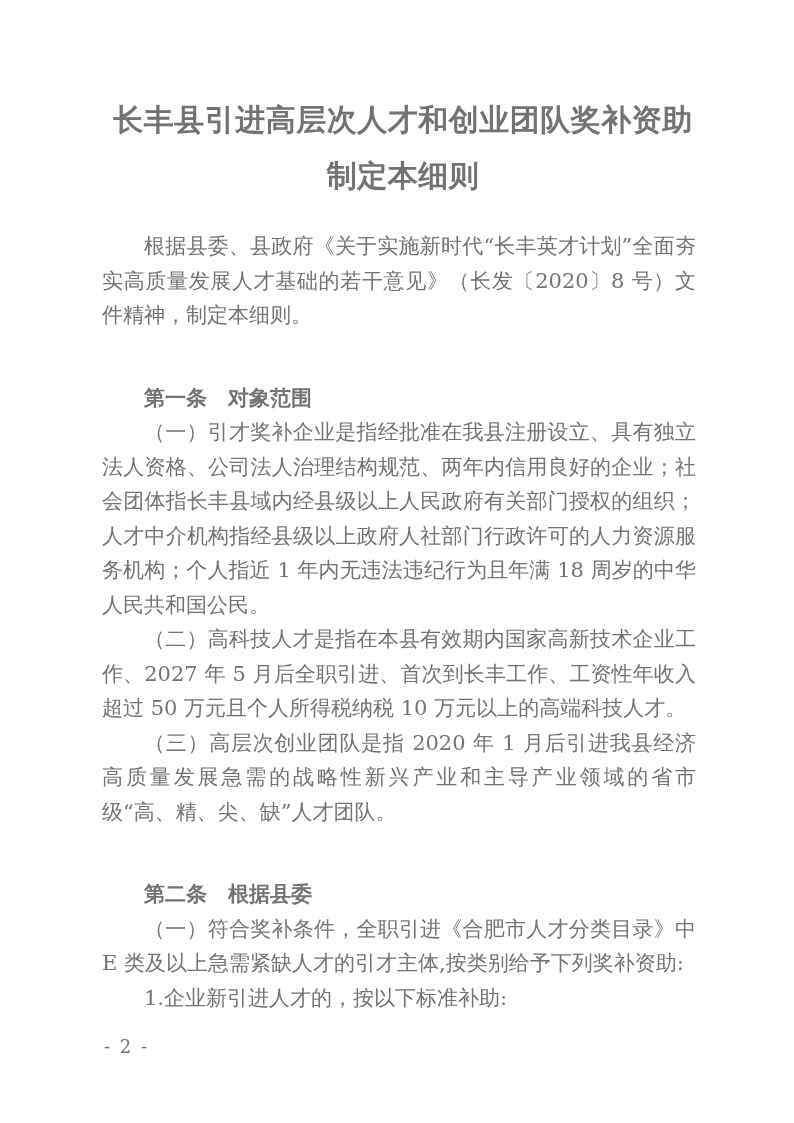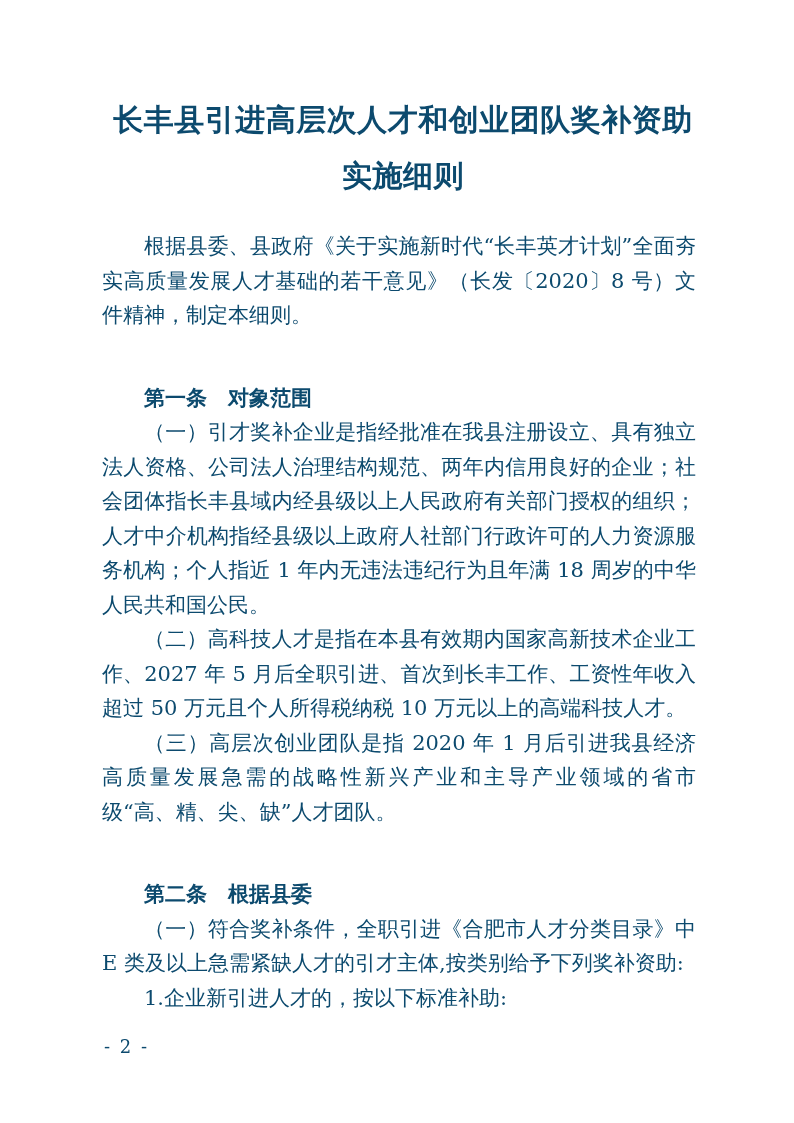--- a/index.html
+++ b/index.html
@@ -5,21 +5,21 @@
   html, body {
     margin: 0;
     padding: 0;
     background: #ffffff;
   }
   .page {
     position: relative;
     width: 794px;
     height: 1123px;
     background: #ffffff;
-    color: #0c4a6e;
+    color: #737373;
     overflow: hidden;
     font-family: "DejaVu Serif", "Liberation Serif", serif;
   }
   .doc-title {
     position: absolute;
     top: 92px;
     left: 106px;
     width: 594px;
     text-align: center;
     font-family: "DejaVu Serif", "Liberation Serif", serif;
@@ -58,21 +58,21 @@
     letter-spacing: 2px;
   }
 </style>
 </head>
 <body>
 
 <div class="page">
 
   <h1 class="doc-title">
     <span>长丰县引进高层次人才和创业团队奖补资助</span><br>
-    <span>实施细则</span>
+    <span>制定本细则</span>
   </h1>
 
   <div class="doc-body" id="paragraphs-container">
       <p class="para-body">根据县委、县政府《关于实施新时代“长丰英才计划”全面夯实高质量发展人才基础的若干意见》（长发〔2020〕8 号）文件精神，制定本细则。</p>
       <p class="para-heading">第一条　对象范围</p>
       <p class="para-body">（一）引才奖补企业是指经批准在我县注册设立、具有独立法人资格、公司法人治理结构规范、两年内信用良好的企业；社会团体指长丰县域内经县级以上人民政府有关部门授权的组织；人才中介机构指经县级以上政府人社部门行政许可的人力资源服务机构；个人指近 1 年内无违法违纪行为且年满 18 周岁的中华人民共和国公民。</p>
       <p class="para-body">（二）高科技人才是指在本县有效期内国家高新技术企业工作、2027 年 5 月后全职引进、首次到长丰工作、工资性年收入超过 50 万元且个人所得税纳税 10 万元以上的高端科技人才。</p>
       <p class="para-body">（三）高层次创业团队是指 2020 年 1 月后引进我县经济高质量发展急需的战略性新兴产业和主导产业领域的省市级“高、精、尖、缺”人才团队。</p>
       <p class="para-heading">第二条　根据县委</p>
       <p class="para-body">（一）符合奖补条件，全职引进《合肥市人才分类目录》中 E 类及以上急需紧缺人才的引才主体,按类别给予下列奖补资助:</p>

